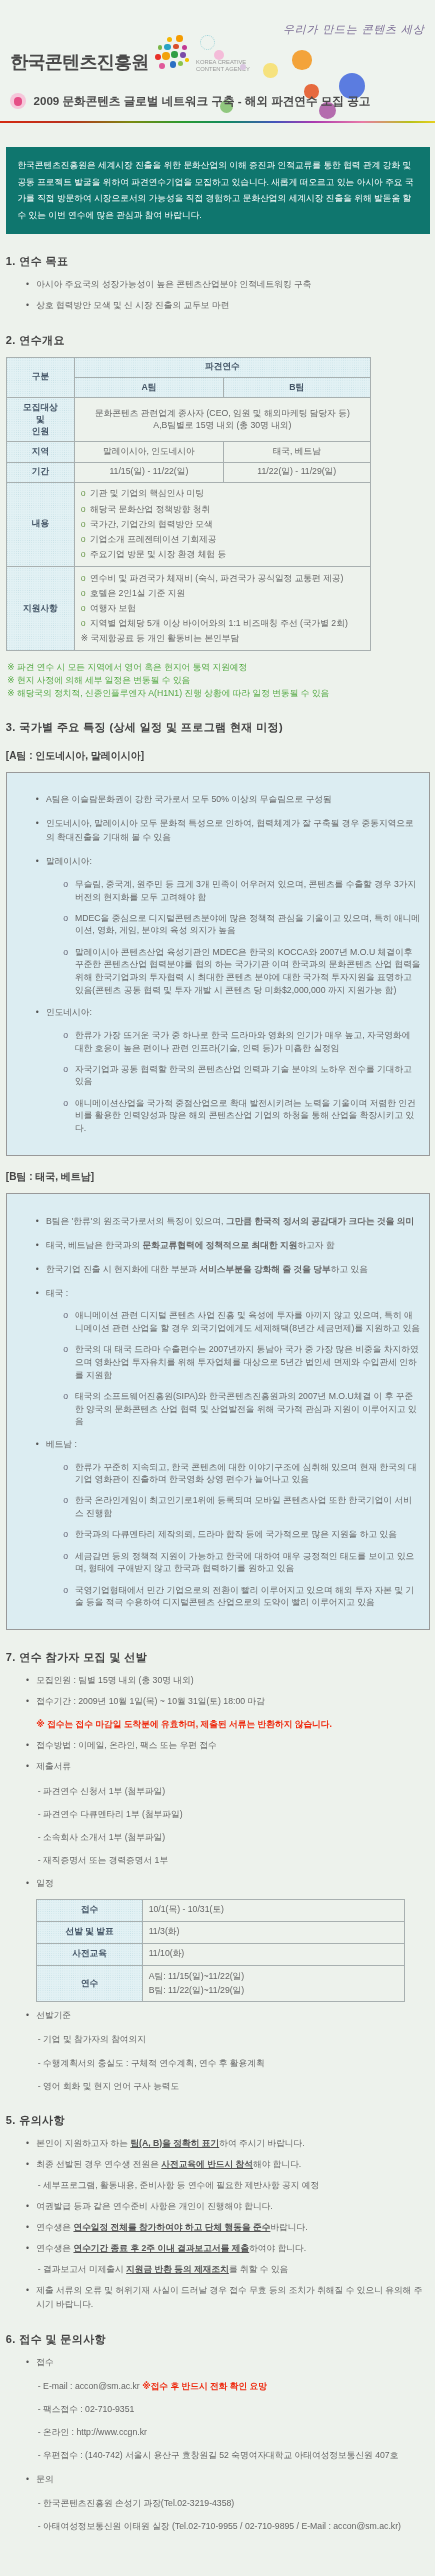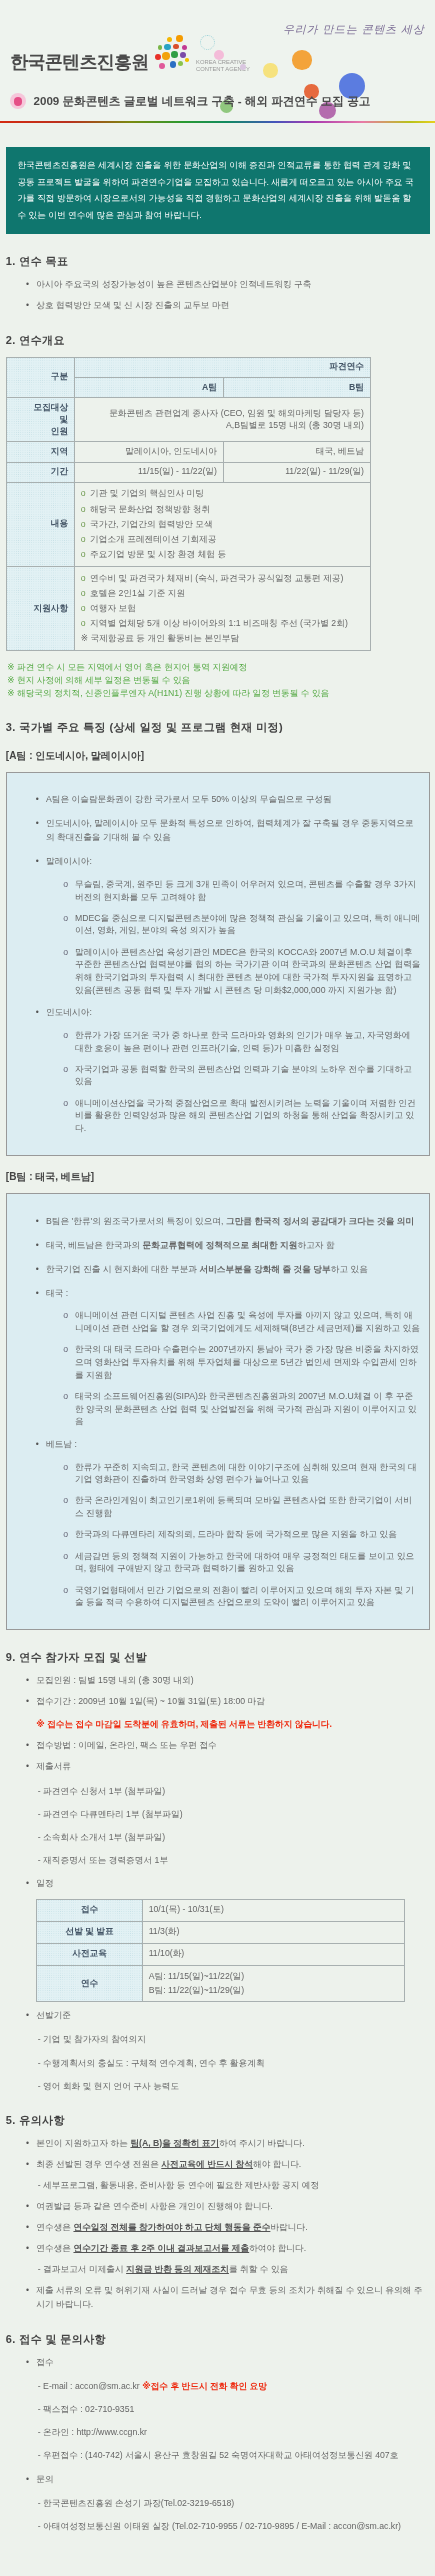--- a/index.html
+++ b/index.html
@@ -44,21 +44,21 @@
   ul.blist>li::before{content:"\2022";position:absolute;left:0;top:0;color:#555;}
   .pre{white-space:pre-line;}
   b.u{color:#555;text-decoration:underline;}
   .red{color:#ee2b10;font-weight:bold;}
   .rednote{color:#ee2b10;font-weight:bold;margin:8.7px 0 1.5px 0;}
   .gnotes{margin:10.2px 0 0 1.5px;}
   .gnotes div{color:#55a944;line-height:1.45;}
 
   
   table{border-collapse:collapse;font-size:8.7px;color:#666;}
-  td,th{border:0.7px solid #a8b0b0;padding:3.6px 5.8px;text-align:right;vertical-align:middle;}
+  td,th{border:0.7px solid #a8b0b0;padding:3.6px 5.8px;text-align:center;vertical-align:middle;}
   .hcell{
     background:#e2f1f4;color:#445566;font-weight:bold;
     background-image:radial-gradient(#c6e0e6 0.6px,transparent 0.6px);
     background-size:2.2px 2.2px;
   }
   .ovt{width:365px;margin:4.4px 0;}
   .left{text-align:left;}
   .oline{display:flex;line-height:1.75;text-align:left;}
   .oline .o{color:#6e9a50;margin-right:4.4px;}
   .xnote{text-align:left;line-height:1.75;color:#666;}
@@ -256,21 +256,21 @@
           <li><span>베트남 :</span><ul class="olist">
               <li>한류가 꾸준히 지속되고, 한국 콘텐츠에 대한 이야기구조에 심취해 있으며 현재 한국의 대기업 영화관이 진출하며 한국영화 상영 편수가 늘어나고 있음</li>
               <li>한국 온라인게임이 최고인기로1위에 등록되며 모바일 콘텐츠사업 또한 한국기업이 서비스 진행함</li>
               <li>한국과의 다큐멘타리 제작의뢰, 드라마 합작 등에 국가적으로 많은 지원을 하고 있음</li>
               <li>세금감면 등의 정책적 지원이 가능하고 한국에 대하여 매우 긍정적인 태도를 보이고 있으며, 형태에 구애받지 않고 한국과 협력하기를 원하고 있음</li>
               <li>국영기업형태에서 민간 기업으로의 전환이 빨리 이루어지고 있으며 해외 투자 자본 및 기술 등을 적극 수용하여 디지털콘텐츠 산업으로의 도약이 빨리 이루어지고 있음</li>
             </ul></li>
         </ul>
       </div>
 
-    <h2 class="sec">9. 연수 참가자 모집 및 선발</h2>
+    <h2 class="sec">7. 연수 참가자 모집 및 선발</h2>
     <ul class="blist">
       <li>모집인원 : 팀별 15명 내외 (총 30명 내외)</li>
       <li>
         <span>접수기간 : 2009년 10월 1일(목) ~ 10월 31일(토) 18:00 마감</span>
         <div class="rednote">※ 접수는 접수 마감일 도착분에 유효하며, 제출된 서류는 반환하지 않습니다.</div>
       </li>
       <li>접수방법 : 이메일, 온라인, 팩스 또는 우편 접수</li>
       <li>
         <span>제출서류</span>
         <div class="dashlist">
@@ -331,21 +331,21 @@
         <div class="dashlist">
           <div><span>- E-mail : accon@sm.ac.kr </span><span class="red">※접수 후 반드시 전화 확인 요망</span></div>
           <div>- 팩스접수 : 02-710-9351</div>
           <div>- 온라인 : http://www.ccgn.kr</div>
           <div>- 우편접수 : (140-742) 서울시 용산구 효창원길 52 숙명여자대학교 아태여성정보통신원 407호</div>
         </div>
       </li>
       <li>
         <span>문의</span>
         <div class="dashlist">
-          <div>- 한국콘텐츠진흥원 손성기 과장(Tel.02-3219-6518)</div>
+          <div>- 한국콘텐츠진흥원 손성기 과장(Tel.02-3219-4358)</div>
           <div>- 아태여성정보통신원 이태원 실장 (Tel.02-710-9955 / 02-710-9895 / E-Mail : accon@sm.ac.kr)</div>
         </div>
       </li>
     </ul>
 
   </main>
 </div>
 
 
 </body></html>

